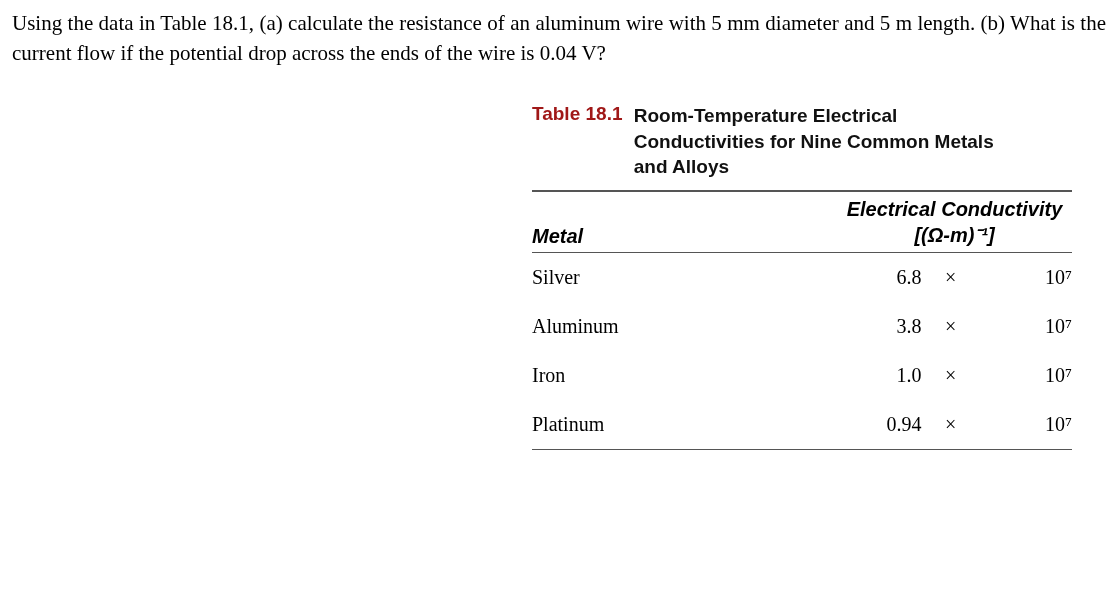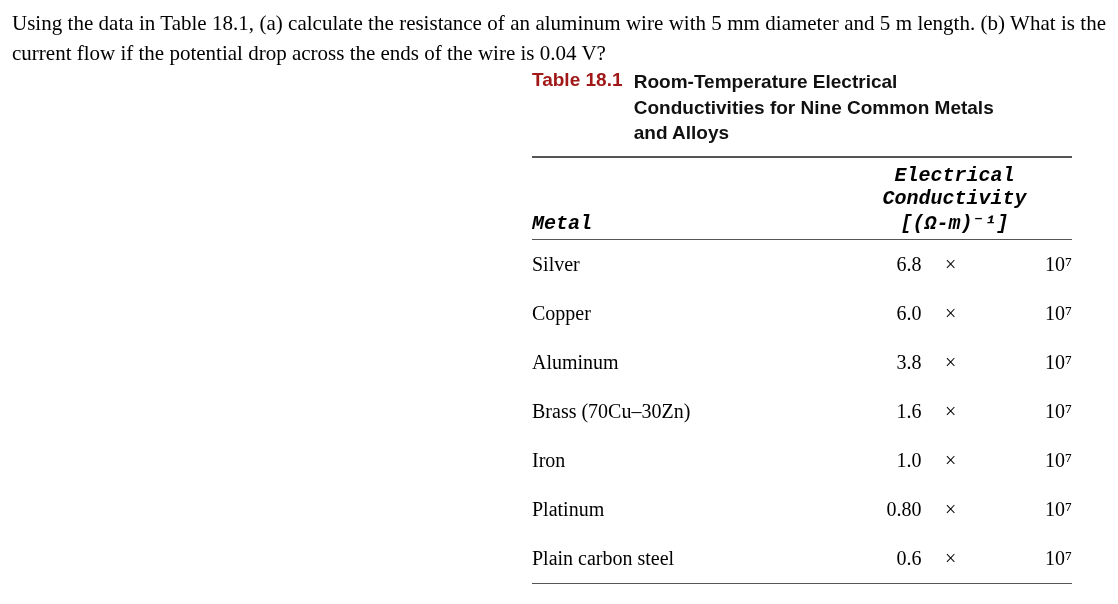--- a/index.html
+++ b/index.html
@@ -7,20 +7,21 @@
     font-size: 21px;
     color: #000;
     margin: 0;
     padding: 8px 12px;
     width: 1118px;
     box-sizing: border-box;
     background: #fff;
   }
   .question {
     line-height: 1.45;
+    margin-bottom: 34px;
     text-align: justify;
   }
   .table-wrap {
     margin-left: 520px;
     width: 540px;
   }
   .table-label {
     color: #a01818;
     font-family: "Arial Black", Arial, sans-serif;
     font-weight: 900;
@@ -49,21 +50,21 @@
   table.data {
     border-collapse: collapse;
     width: 100%;
     font-size: 20px;
   }
   table.data th {
     font-style: italic;
     font-weight: 700;
     text-align: left;
     padding: 6px 0 4px 0;
-    font-family: Liberation Mono, monospace;
+    font-family: Liberation Sans, sans-serif;
   }
   table.data th.right {
     text-align: center;
     width: 235px;
   }
   table.data td {
     padding: 13px 0;
     font-family: "Times New Roman", Times, serif;
   }
   table.data td.metal {
@@ -114,51 +115,33 @@
       </tr>
     </thead>
     <tbody id="table-body">
     <tr>
           <td class="metal">Silver</td>
           <td class="coef">6.8</td>
           <td class="times">×</td>
           <td class="base">10⁷</td>
         </tr>
         <tr>
-          <td class="metal">Copper</td>
-          <td class="coef">6.0</td>
-          <td class="times">×</td>
-          <td class="base">10⁷</td>
-        </tr>
-        <tr>
           <td class="metal">Aluminum</td>
           <td class="coef">3.8</td>
-          <td class="times">×</td>
-          <td class="base">10⁷</td>
-        </tr>
-        <tr>
-          <td class="metal">Brass (70Cu–30Zn)</td>
-          <td class="coef">1.6</td>
           <td class="times">×</td>
           <td class="base">10⁷</td>
         </tr>
         <tr>
           <td class="metal">Iron</td>
           <td class="coef">1.0</td>
           <td class="times">×</td>
           <td class="base">10⁷</td>
         </tr>
         <tr>
           <td class="metal">Platinum</td>
-          <td class="coef">0.80</td>
-          <td class="times">×</td>
-          <td class="base">10⁷</td>
-        </tr>
-        <tr>
-          <td class="metal">Plain carbon steel</td>
-          <td class="coef">0.6</td>
+          <td class="coef">0.94</td>
           <td class="times">×</td>
           <td class="base">10⁷</td>
         </tr>
       </tbody>
   </table>
   <div class="hr-thin"></div>
 </div>
 
 </body></html>

